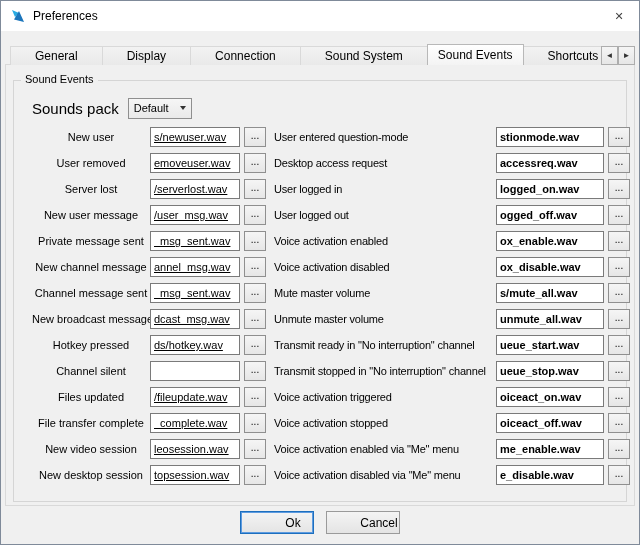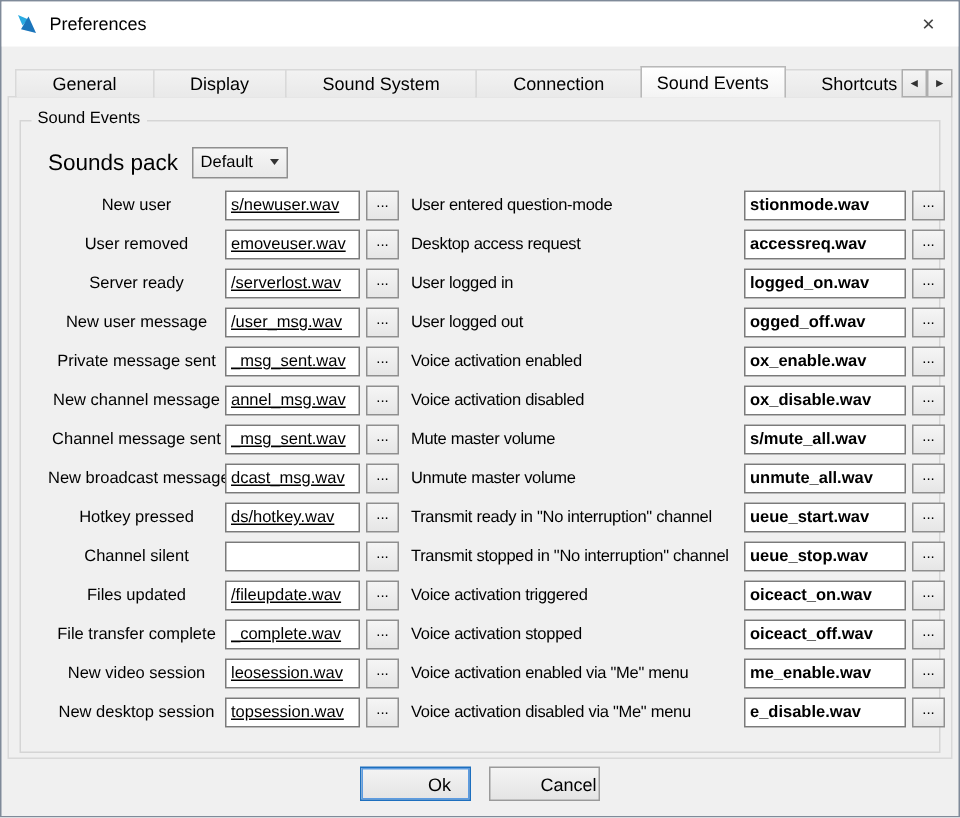--- a/index.html
+++ b/index.html
@@ -156,22 +156,22 @@
     </span>
     <span class="title">Preferences</span>
     <button class="close-btn">
       <span>✕</span>
     </button>
   </div>
 
   <div class="tabbar">
       <div class="tab">General</div>
       <div class="tab">Display</div>
+      <div class="tab">Connection</div>
       <div class="tab">Sound System</div>
-      <div class="tab">Connection</div>
       <div class="tab active">Sound Events</div>
       <div class="tab">Shortcuts</div>
       <div class="tab">Video</div>
     </div>
 
   <div class="tabscroll">
     <button>◄</button>
     <button>►</button>
   </div>
 
@@ -193,21 +193,21 @@
           <span class="rlabel">New user</span>
           <input type="text" class="rinput" value="s/newuser.wav" style="">
           <button class="browse">...</button>
         </div>
         <div class="row">
           <span class="rlabel">User removed</span>
           <input type="text" class="rinput" value="emoveuser.wav" style="">
           <button class="browse">...</button>
         </div>
         <div class="row">
-          <span class="rlabel">Server ready</span>
+          <span class="rlabel">Server lost</span>
           <input type="text" class="rinput" value="/serverlost.wav" style="">
           <button class="browse">...</button>
         </div>
         <div class="row">
           <span class="rlabel">New user message</span>
           <input type="text" class="rinput" value="/user_msg.wav" style="">
           <button class="browse">...</button>
         </div>
         <div class="row">
           <span class="rlabel">Private message sent</span>

